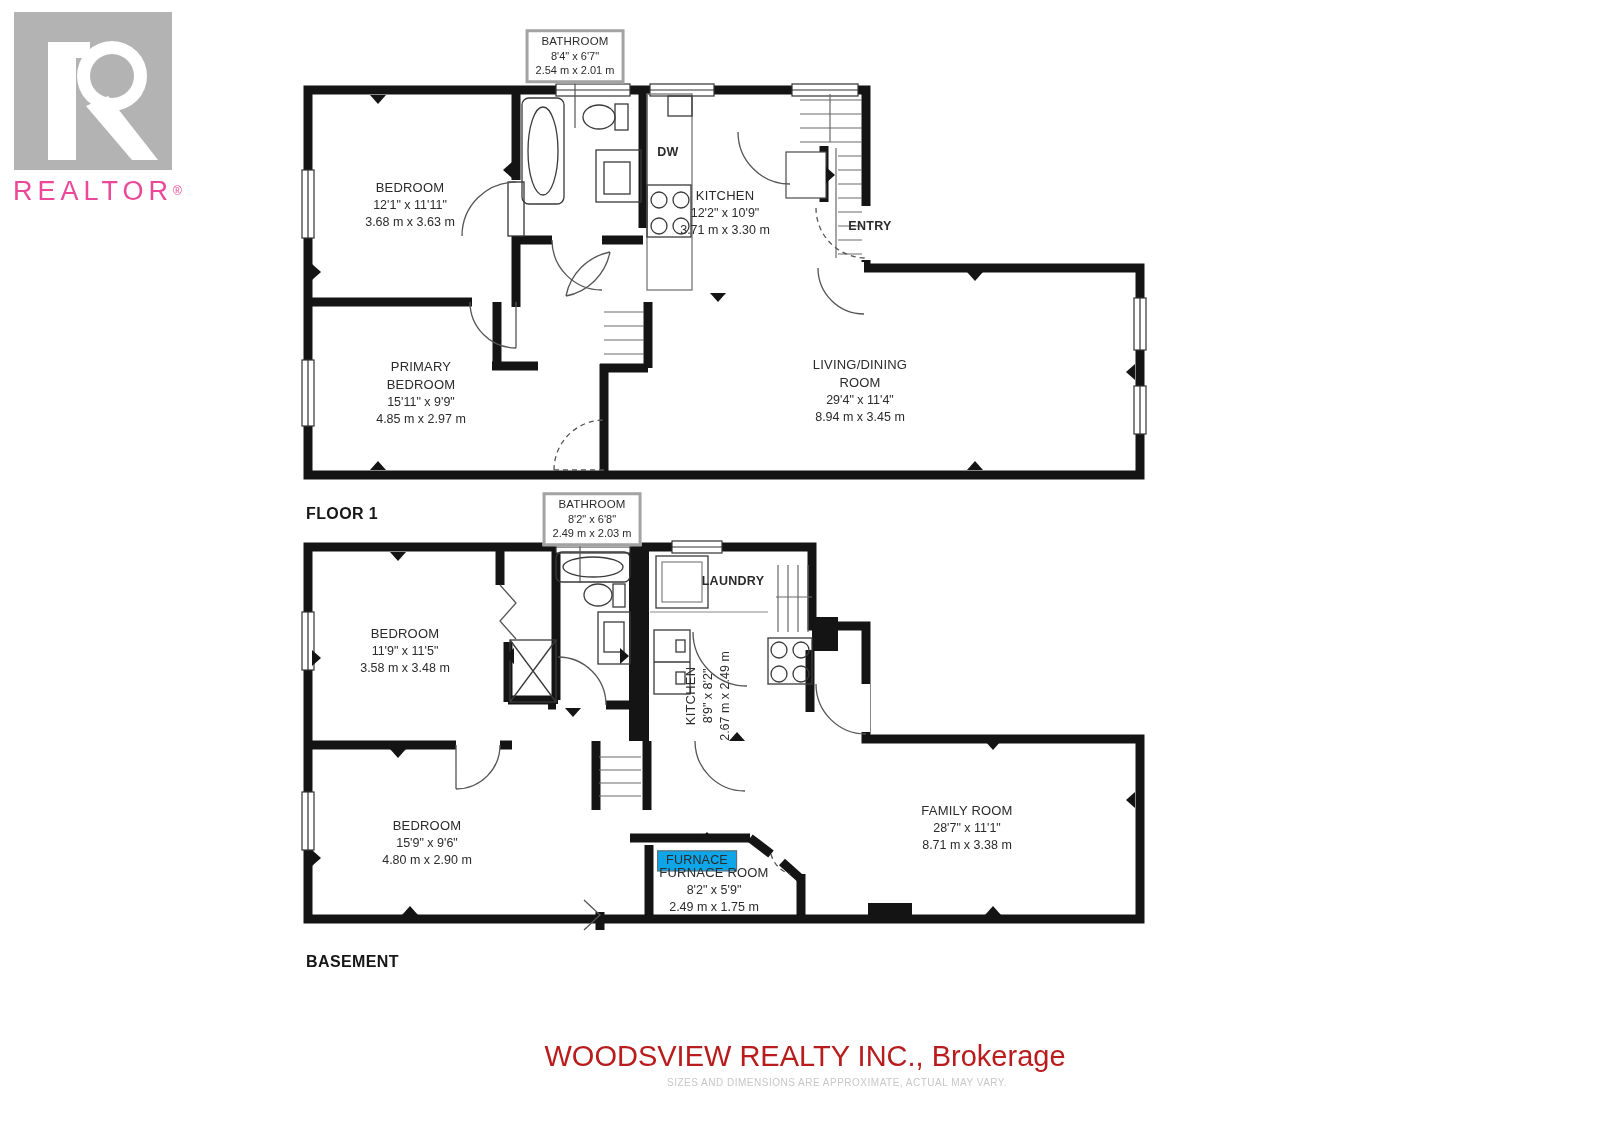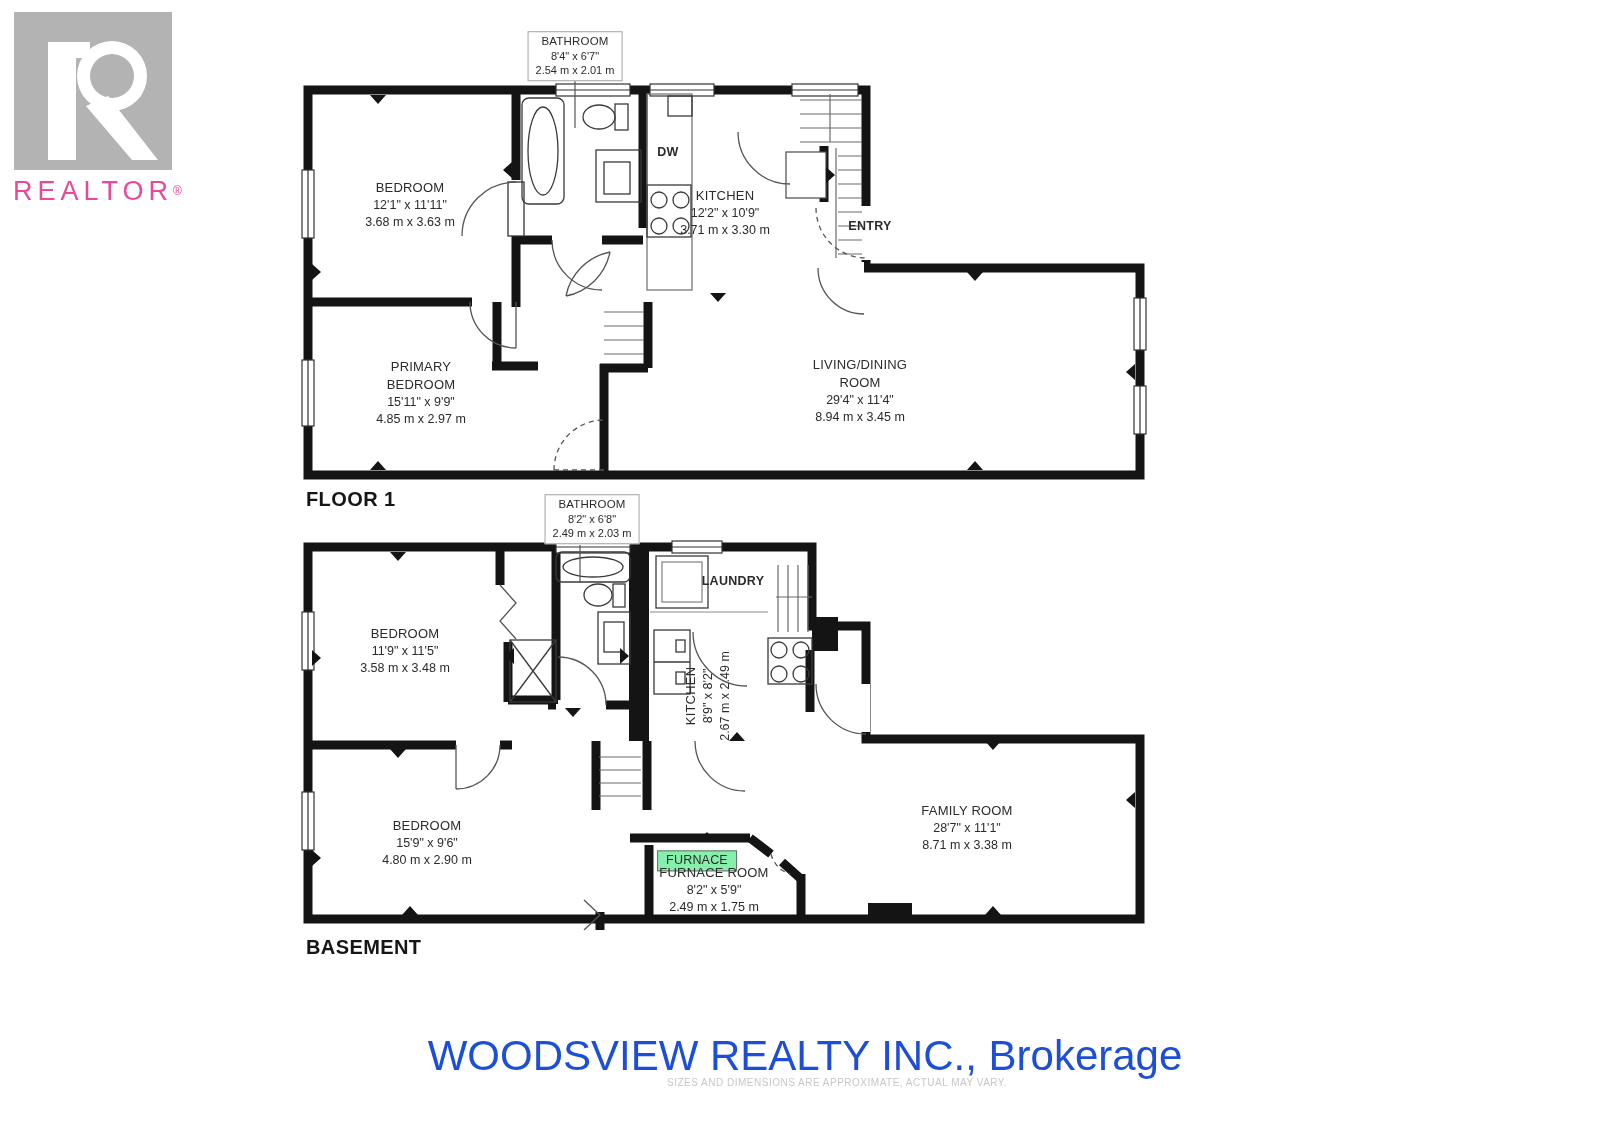--- a/index.html
+++ b/index.html
@@ -3,34 +3,34 @@
 <meta charset="utf-8">
 <style>
   html,body{margin:0;padding:0;background:#ffffff;}
   #stage{position:relative;width:1600px;height:1132px;background:#ffffff;overflow:hidden;
          font-family:"Liberation Sans", sans-serif;}
   #plan-svg{position:absolute;left:0;top:0;}
   .room-label{position:absolute;transform:translate(-50%,-50%);text-align:center;
               color:#2b2b2b;line-height:1.38;white-space:nowrap;}
   .room-label .rname{font-size:13px;letter-spacing:.2px;display:block;}
   .room-label .rdim{font-size:12.5px;display:block;}
-  .room-label.boxed{background:#fff;border:1px solid #a3a3a3;padding:2px 7px;line-height:1.3;}
+  .room-label.boxed{background:#fff;border:3px solid #a3a3a3;padding:2px 7px;line-height:1.3;}
   .room-label.boxed .rname{font-size:11.5px;}
   .room-label.boxed .rdim{font-size:11px;}
-  .room-label.small-tag{background:#86efac;border:1px solid #6a6a6a;padding:1px 8px;}
+  .room-label.small-tag{background:#0ea5e9;border:1px solid #6a6a6a;padding:1px 8px;}
   .room-label.small-tag .rname{font-size:12.5px;}
   .room-label.rot{transform:translate(-50%,-50%) rotate(-90deg);}
   .inline-tag{position:absolute;transform:translate(-50%,-50%);font-size:12.5px;color:#2b2b2b;
               letter-spacing:.3px;white-space:nowrap;font-weight:bold;}
-  .floor-title{position:absolute;font-size:20px;font-weight:600;color:#161616;letter-spacing:.4px;}
+  .floor-title{position:absolute;font-size:16px;font-weight:600;color:#161616;letter-spacing:.4px;margin-top:17px;}
   .logo-wordmark{position:absolute;left:13px;top:176px;width:162px;display:flex;align-items:center;
                  color:#ec4899;font-size:27px;letter-spacing:5px;font-weight:400;}
   .logo-wordmark .reg{font-size:12px;letter-spacing:0;margin-top:-2px;}
   .wm-brokerage{position:absolute;left:805px;top:1056px;transform:translate(-50%,-50%);
-                font-size:42px;color:#1d4ed8;white-space:nowrap;text-shadow:0 0 3px #ffffff;}
+                font-size:29px;color:#b91c1c;white-space:nowrap;text-shadow:0 0 3px #ffffff;}
   .wm-disclaimer{position:absolute;left:837px;top:1082px;transform:translate(-50%,-50%);
                  font-size:10px;color:#c7c7c7;letter-spacing:.5px;white-space:nowrap;}
 </style>
 </head>
 <body>
 
 <div id="stage">
 
   <svg id="plan-svg" width="1600" height="1132" viewBox="0 0 1600 1132">
 

